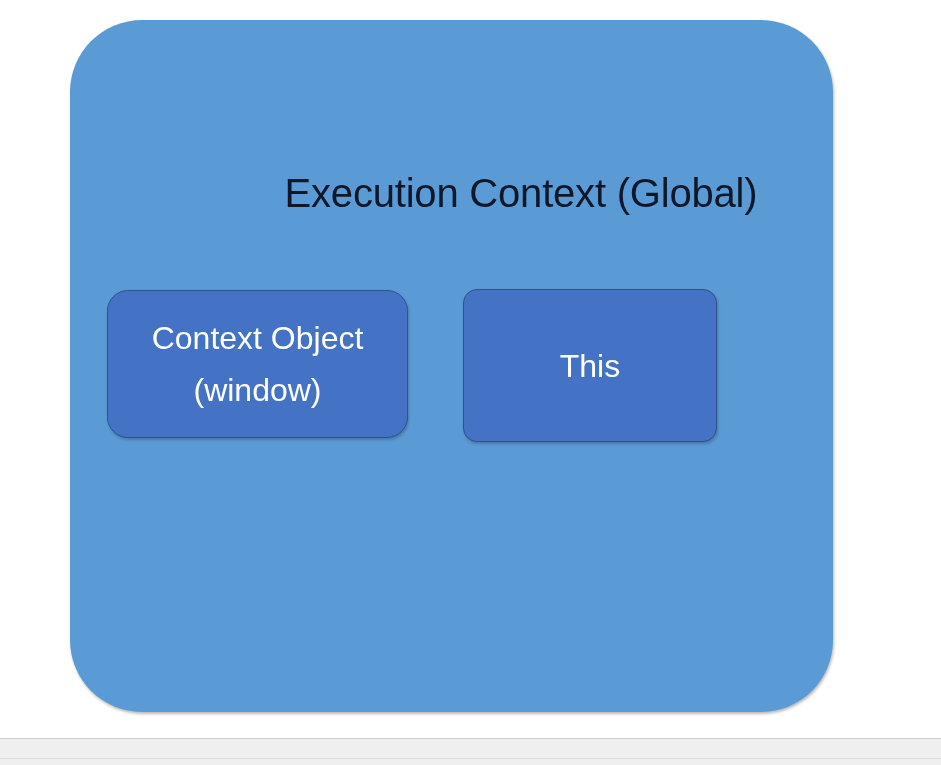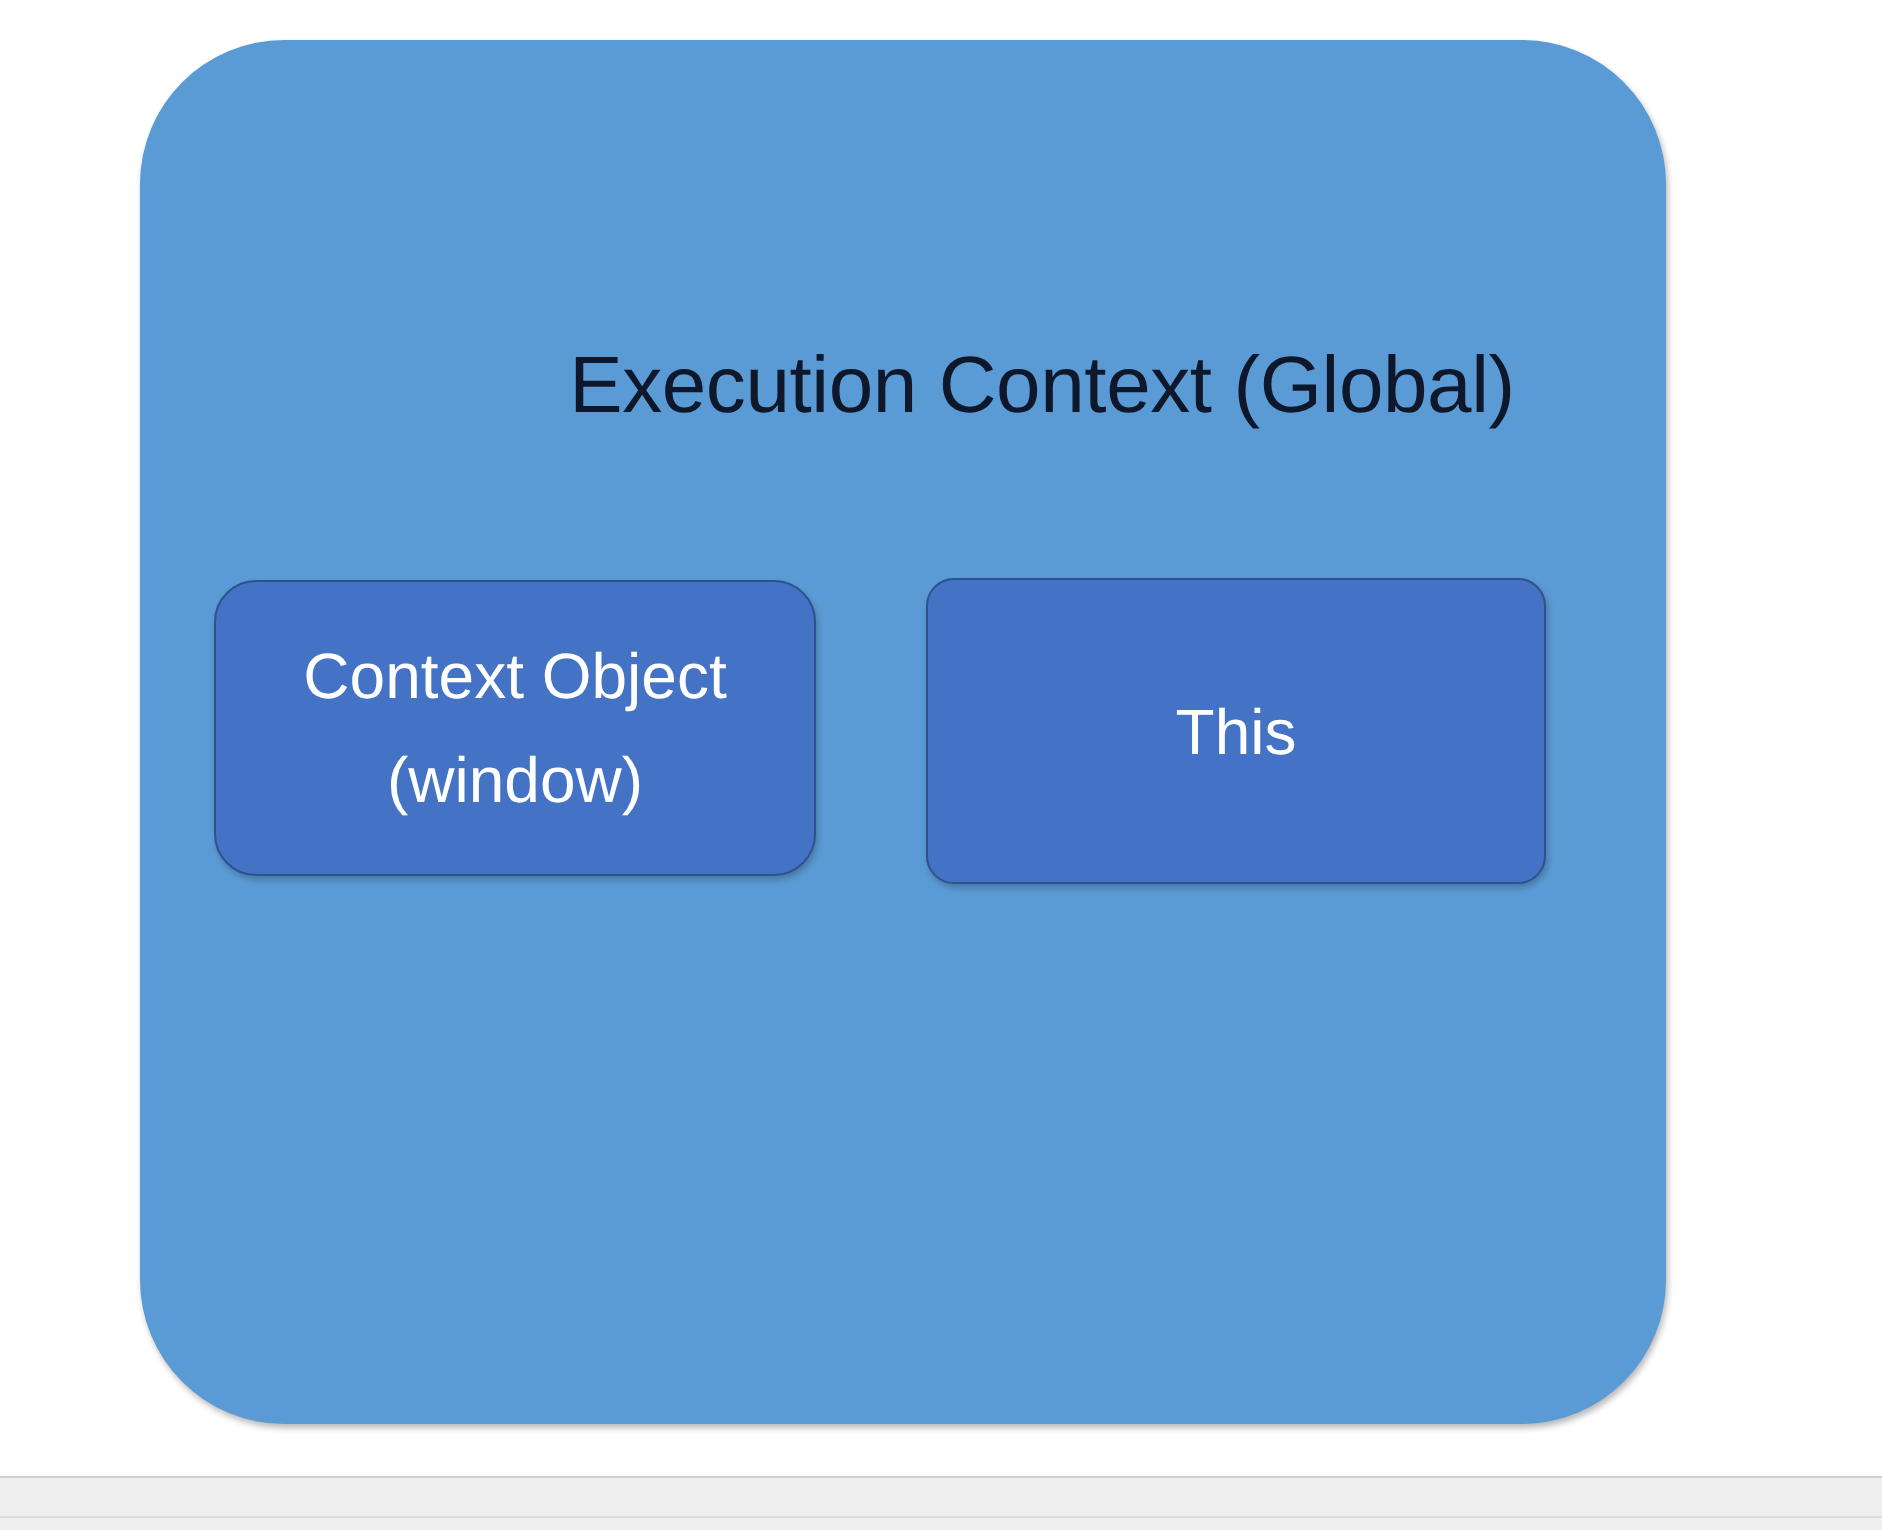--- a/index.html
+++ b/index.html
@@ -75,21 +75,21 @@
     left: 37px;   
     top: 270px;   
     width: 301px;
     height: 148px;
     border-radius: 21px;
   }
 
   #this-box {
     left: 393px;  
     top: 269px;   
-    width: 310px;
+    width: 254px;
     height: 153px;
     border-radius: 14px;
   }
 
   .member-label {
     display: block;
     width: 100%;
     padding: 0 6px;
     box-sizing: border-box;
     white-space: pre-line;

